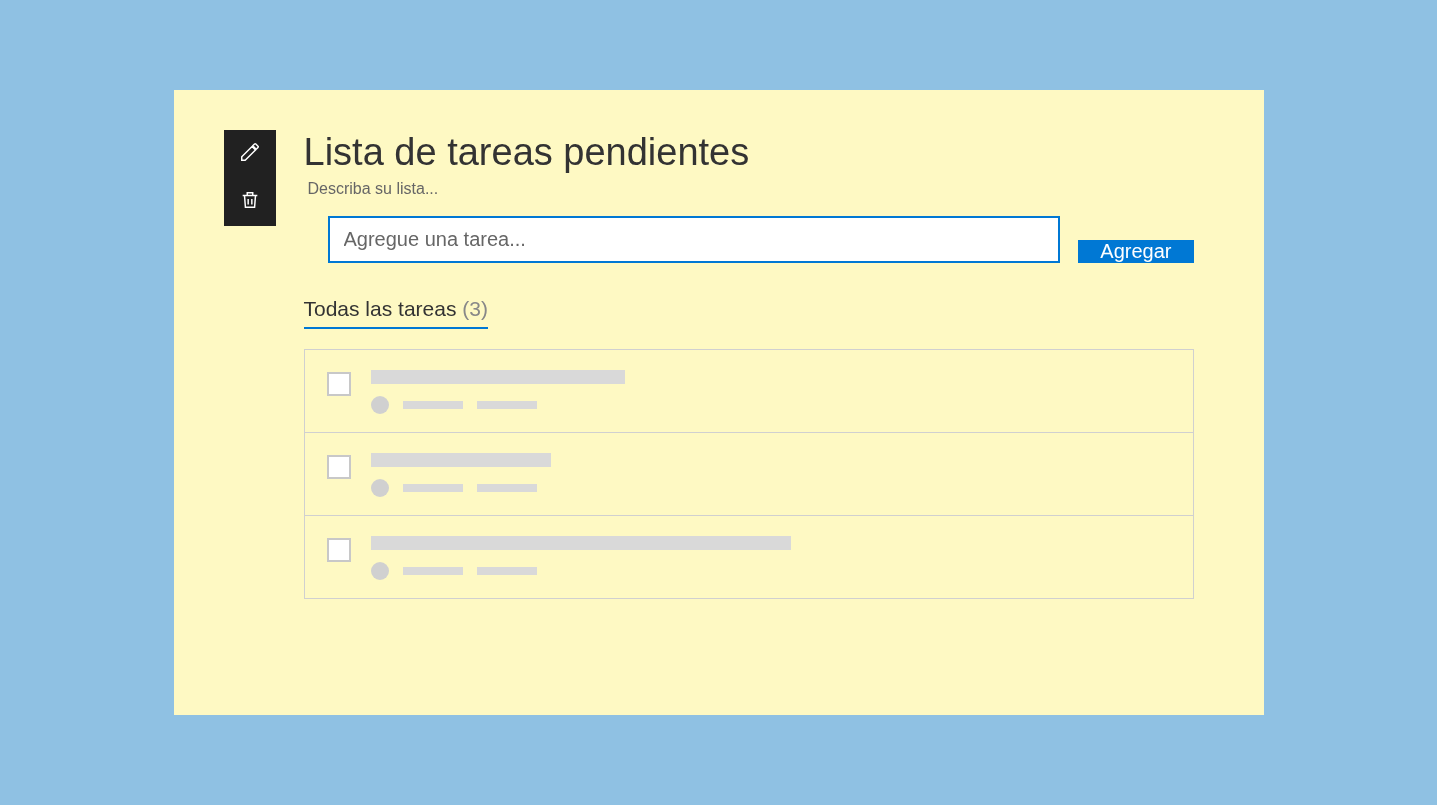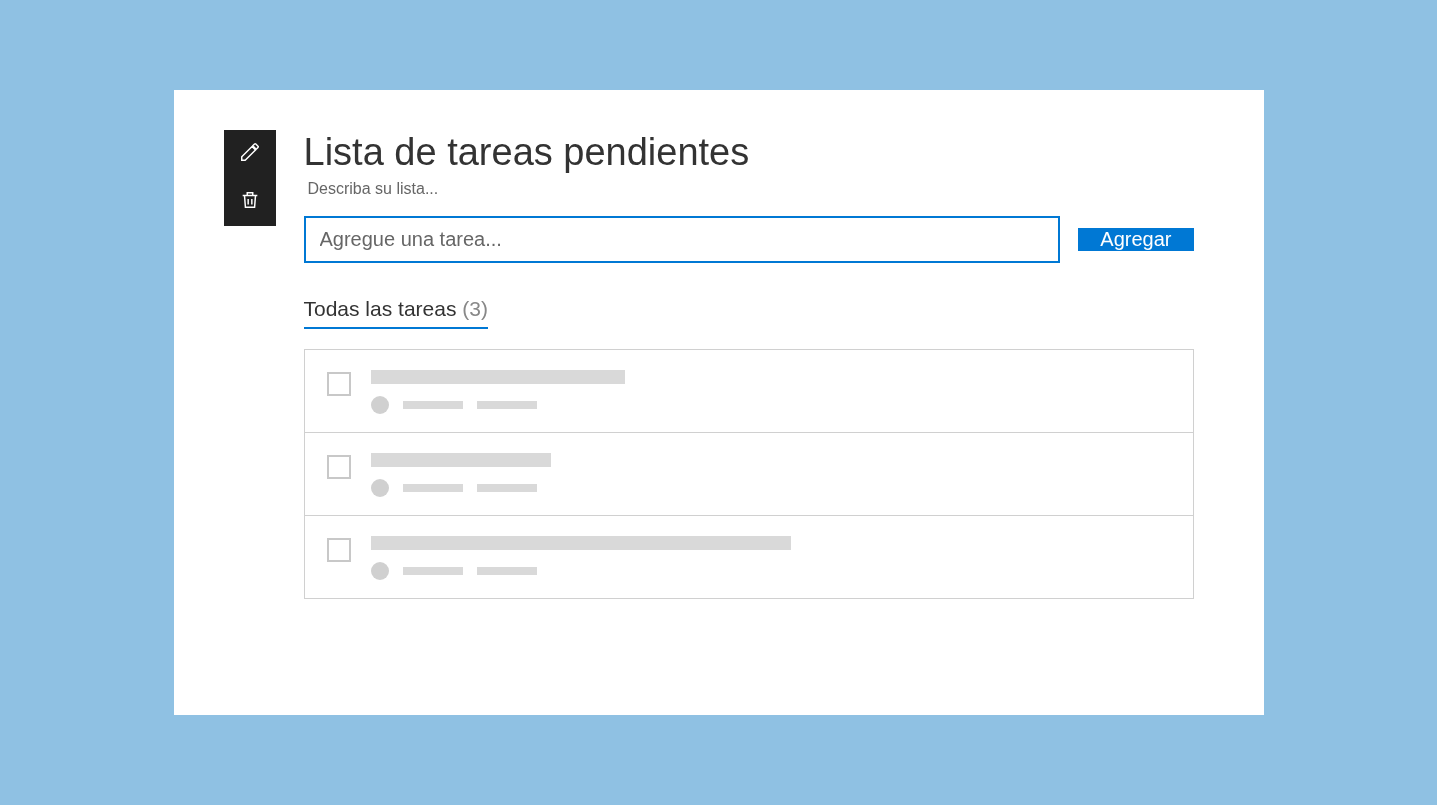--- a/index.html
+++ b/index.html
@@ -6,21 +6,21 @@
     body {
       background: #8fc1e3;
       font-family: 'Segoe UI', -apple-system, BlinkMacSystemFont, sans-serif;
       width: 1437px;
       height: 805px;
       display: flex;
       align-items: center;
       justify-content: center;
     }
     .card {
-      background: #ffffff;
+      background: #fef9c3;
       width: 1090px;
       height: 625px;
       padding: 40px 70px 40px 50px;
       position: relative;
     }
     .header-row {
       display: flex;
       gap: 28px;
       align-items: flex-start;
     }
@@ -50,22 +50,23 @@
     .subtitle {
       font-size: 16px;
       font-weight: 300;
       color: #666;
       margin-bottom: 18px;
       padding-left: 4px;
     }
     .input-row {
       display: flex;
       gap: 18px;
-      align-items: center;
+      align-items: flex-end;
       margin-bottom: 34px;
+      margin-left: 24px;
     }
     .task-input {
       flex: 1;
       border: 2px solid #0078d4;
       padding: 10px 14px;
       font-size: 20px;
       font-weight: 300;
       color: #333;
       outline: none;
       font-family: inherit;

